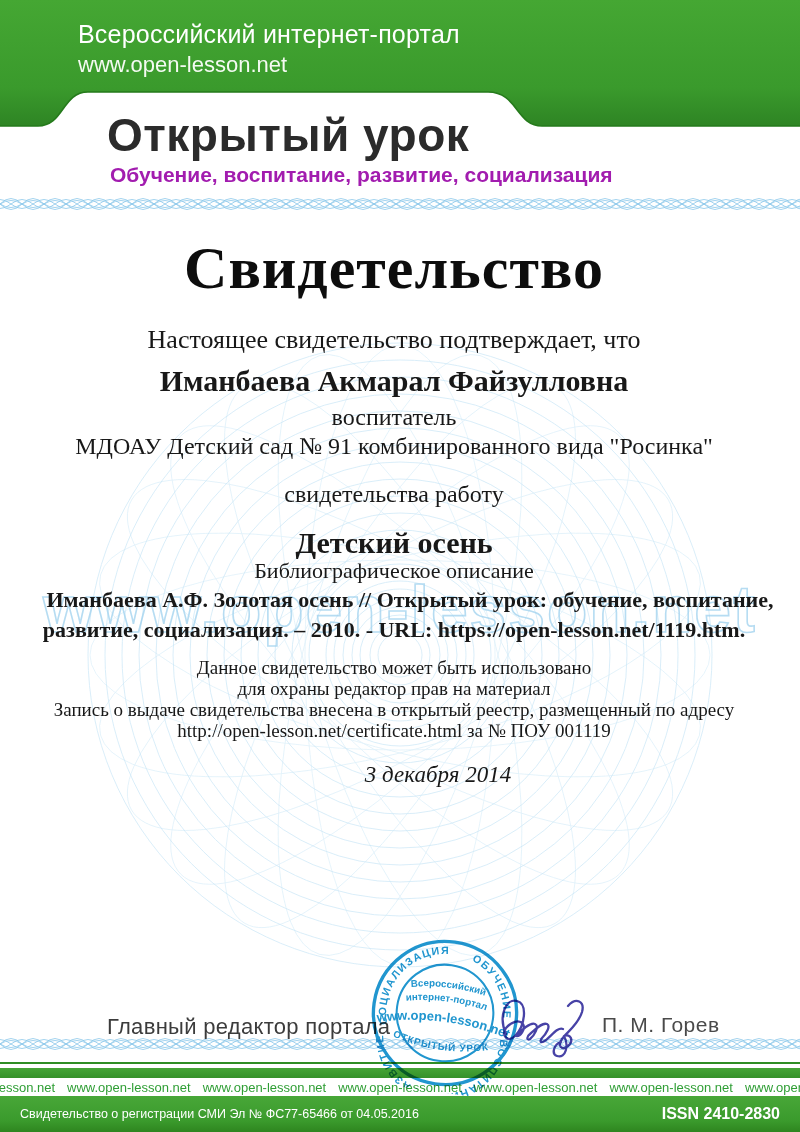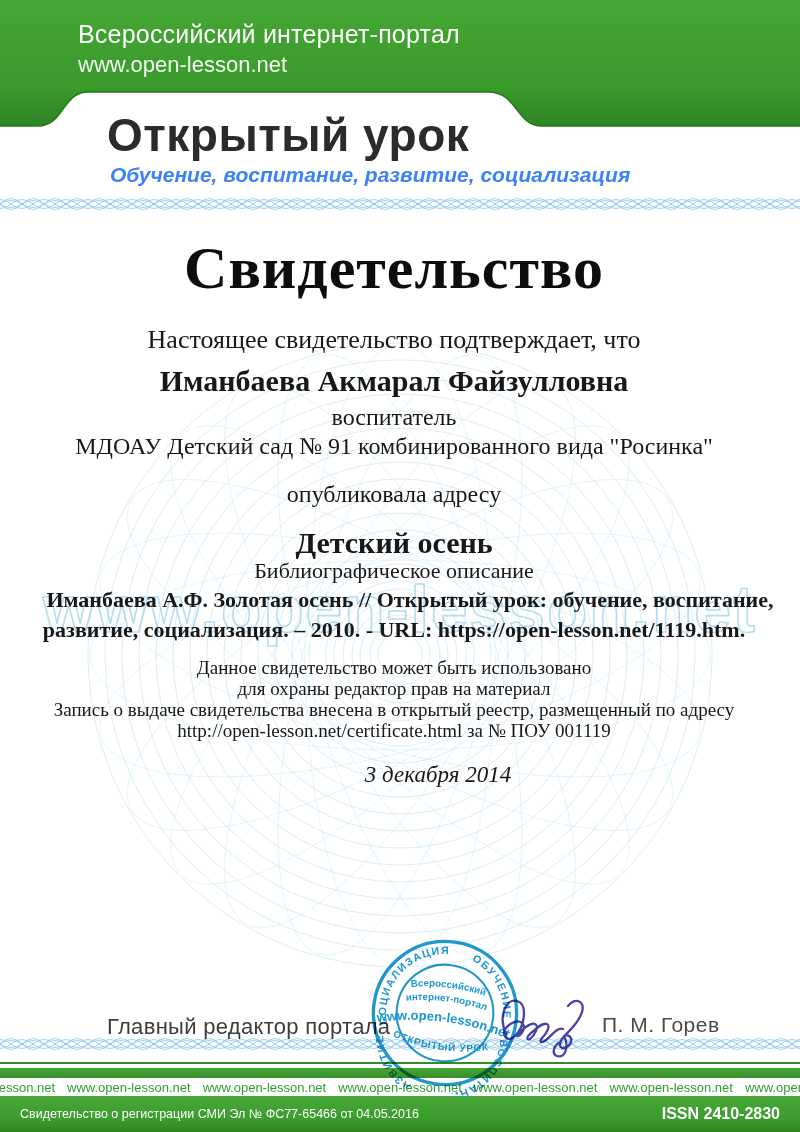--- a/index.html
+++ b/index.html
@@ -5,21 +5,21 @@
   html,body{margin:0;padding:0;background:#fff;}
   #page{position:relative;width:800px;height:1132px;background:#ffffff;overflow:hidden;
         font-family:"Liberation Sans",sans-serif;}
   .abs{position:absolute;}
   .ctr{left:0;width:788px;text-align:center;}
   
   #header-svg{left:0;top:0;}
   .portal-title{left:78px;top:20px;color:#ffffff;font-size:25px;font-weight:normal;letter-spacing:.2px;}
   .portal-url{left:78px;top:52px;color:#f4faf2;font-size:22px;}
   .site-name{left:107px;top:108px;color:#2b2b2b;font-size:46px;font-weight:600;letter-spacing:.5px;}
-  .site-tagline{left:110px;top:163px;color:#3b82f6;font-size:21px;font-style:italic;font-weight:600;}
+  .site-tagline{left:110px;top:163px;color:#a21caf;font-size:21px;font-weight:600;}
   
   .serif{font-family:"Liberation Serif",serif;color:#181818;}
   .cert-title{top:234px;font-size:60px;font-weight:bold;color:#0d0d0d;letter-spacing:1px;}
   .confirm-line{top:325px;font-size:26px;}
   .recipient-name{top:364px;font-size:30px;font-weight:bold;}
   .recipient-role{top:404px;font-size:24px;}
   .recipient-org{top:433px;font-size:24px;}
   .action-line{top:481px;font-size:24px;}
   .work-title{top:526px;font-size:30px;font-weight:bold;}
   .bib-heading{top:558px;font-size:22px;}
@@ -131,21 +131,21 @@
   <div class="abs portal-title" style="z-index:3;">Всероссийский интернет-портал</div>
   <div class="abs portal-url" style="z-index:3;">www.open-lesson.net</div>
   <div class="abs site-name" style="z-index:3;">Открытый урок</div>
   <div class="abs site-tagline" style="z-index:3;">Обучение, воспитание, развитие, социализация</div>
 
   <div class="abs ctr serif cert-title" style="z-index:1;">Свидетельство</div>
   <div class="abs ctr serif confirm-line" style="z-index:1;">Настоящее свидетельство подтверждает, что</div>
   <div class="abs ctr serif recipient-name" style="z-index:1;">Иманбаева Акмарал Файзулловна</div>
   <div class="abs ctr serif recipient-role" style="z-index:1;">воспитатель</div>
   <div class="abs ctr serif recipient-org" style="z-index:1;">МДОАУ Детский сад № 91 комбинированного вида "Росинка"</div>
-  <div class="abs ctr serif action-line" style="z-index:1;">опубликовала адресу</div>
+  <div class="abs ctr serif action-line" style="z-index:1;">свидетельства работу</div>
   <div class="abs ctr serif work-title" style="z-index:1;">Детский осень</div>
   <div class="abs ctr serif bib-heading" style="z-index:1;">Библиографическое описание</div>
   <div class="abs ctr serif bib-line1" style="z-index:1;">Иманбаева А.Ф. Золотая осень // Открытый урок: обучение, воспитание,</div>
   <div class="abs ctr serif bib-line2" style="z-index:1;">развитие, социализация. – 2010. - URL: https://open-lesson.net/1119.htm.</div>
   <div class="abs ctr serif usage-line1" style="z-index:1;">Данное свидетельство может быть использовано</div>
   <div class="abs ctr serif usage-line2" style="z-index:1;">для охраны редактор прав на материал</div>
   <div class="abs ctr serif registry-line1" style="z-index:1;">Запись о выдаче свидетельства внесена в открытый реестр, размещенный по адресу</div>
   <div class="abs ctr serif registry-line2" style="z-index:1;">http://open-lesson.net/certificate.html за № ПОУ 001119</div>
   <div class="abs ctr serif cert-date" style="z-index:1;margin-left:44px;">3 декабря 2014</div>
 

